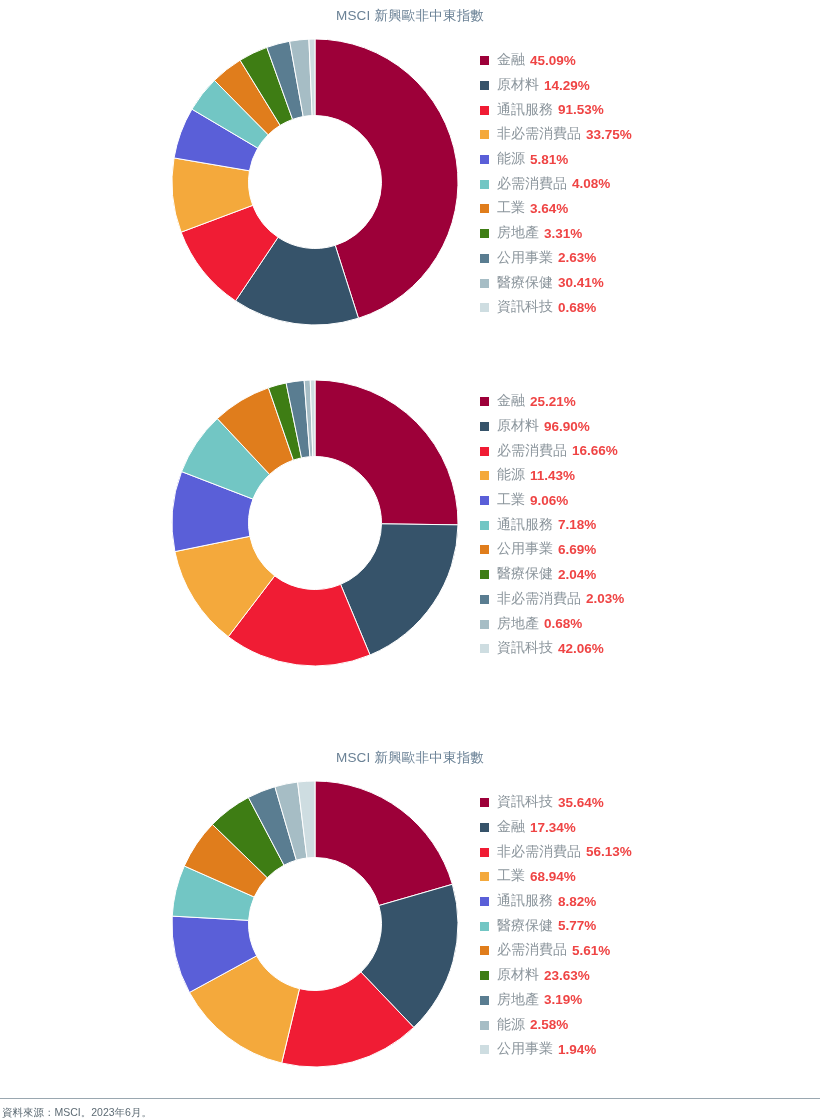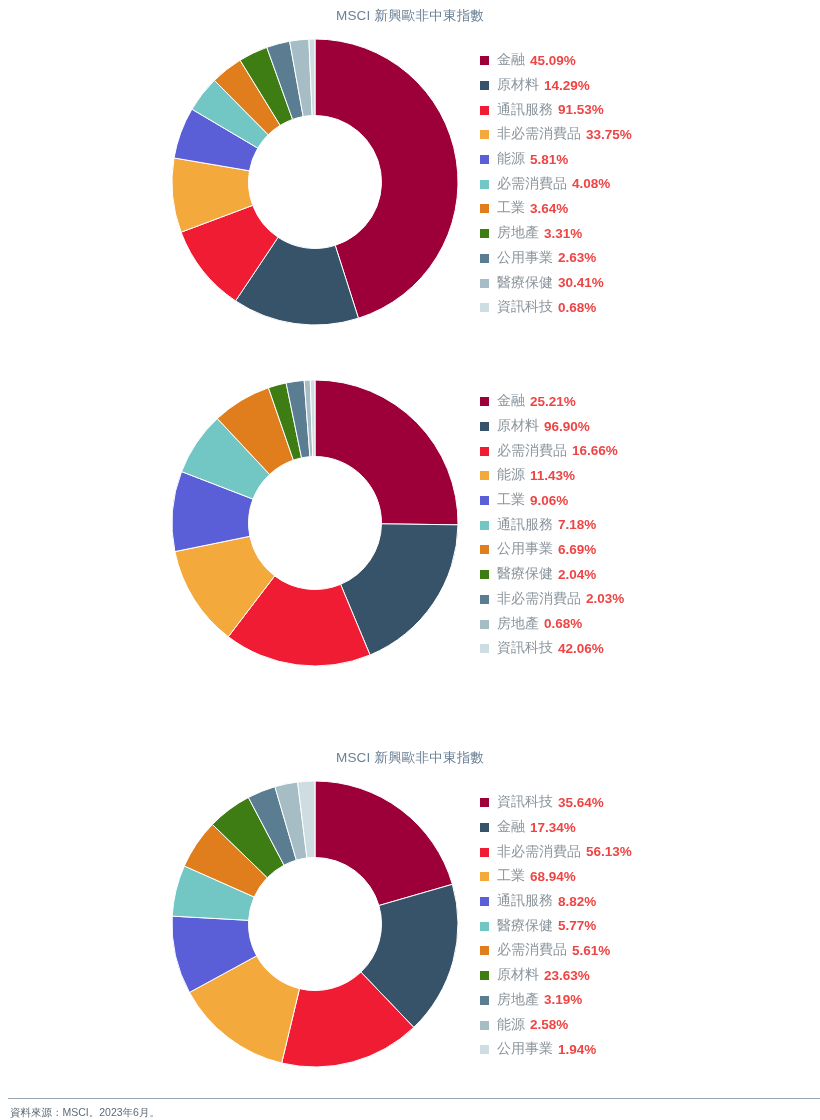--- a/index.html
+++ b/index.html
@@ -76,21 +76,20 @@
   .legend-value {
     font-size: 13.5px;
     color: #ef4444;
     font-weight: bold;
   }
   .footer {
     position: absolute;
     left: 0;
     bottom: 0;
     width: 660px;
-    padding-left: 8px;
   }
   .footer-rule {
     width: 820px;
     height: 1px;
     background: #9aa7b0;
   }
   .footer-text {
     font-size: 10.5px;
     color: #5d6b74;
     padding: 7px 0 0 2px;

